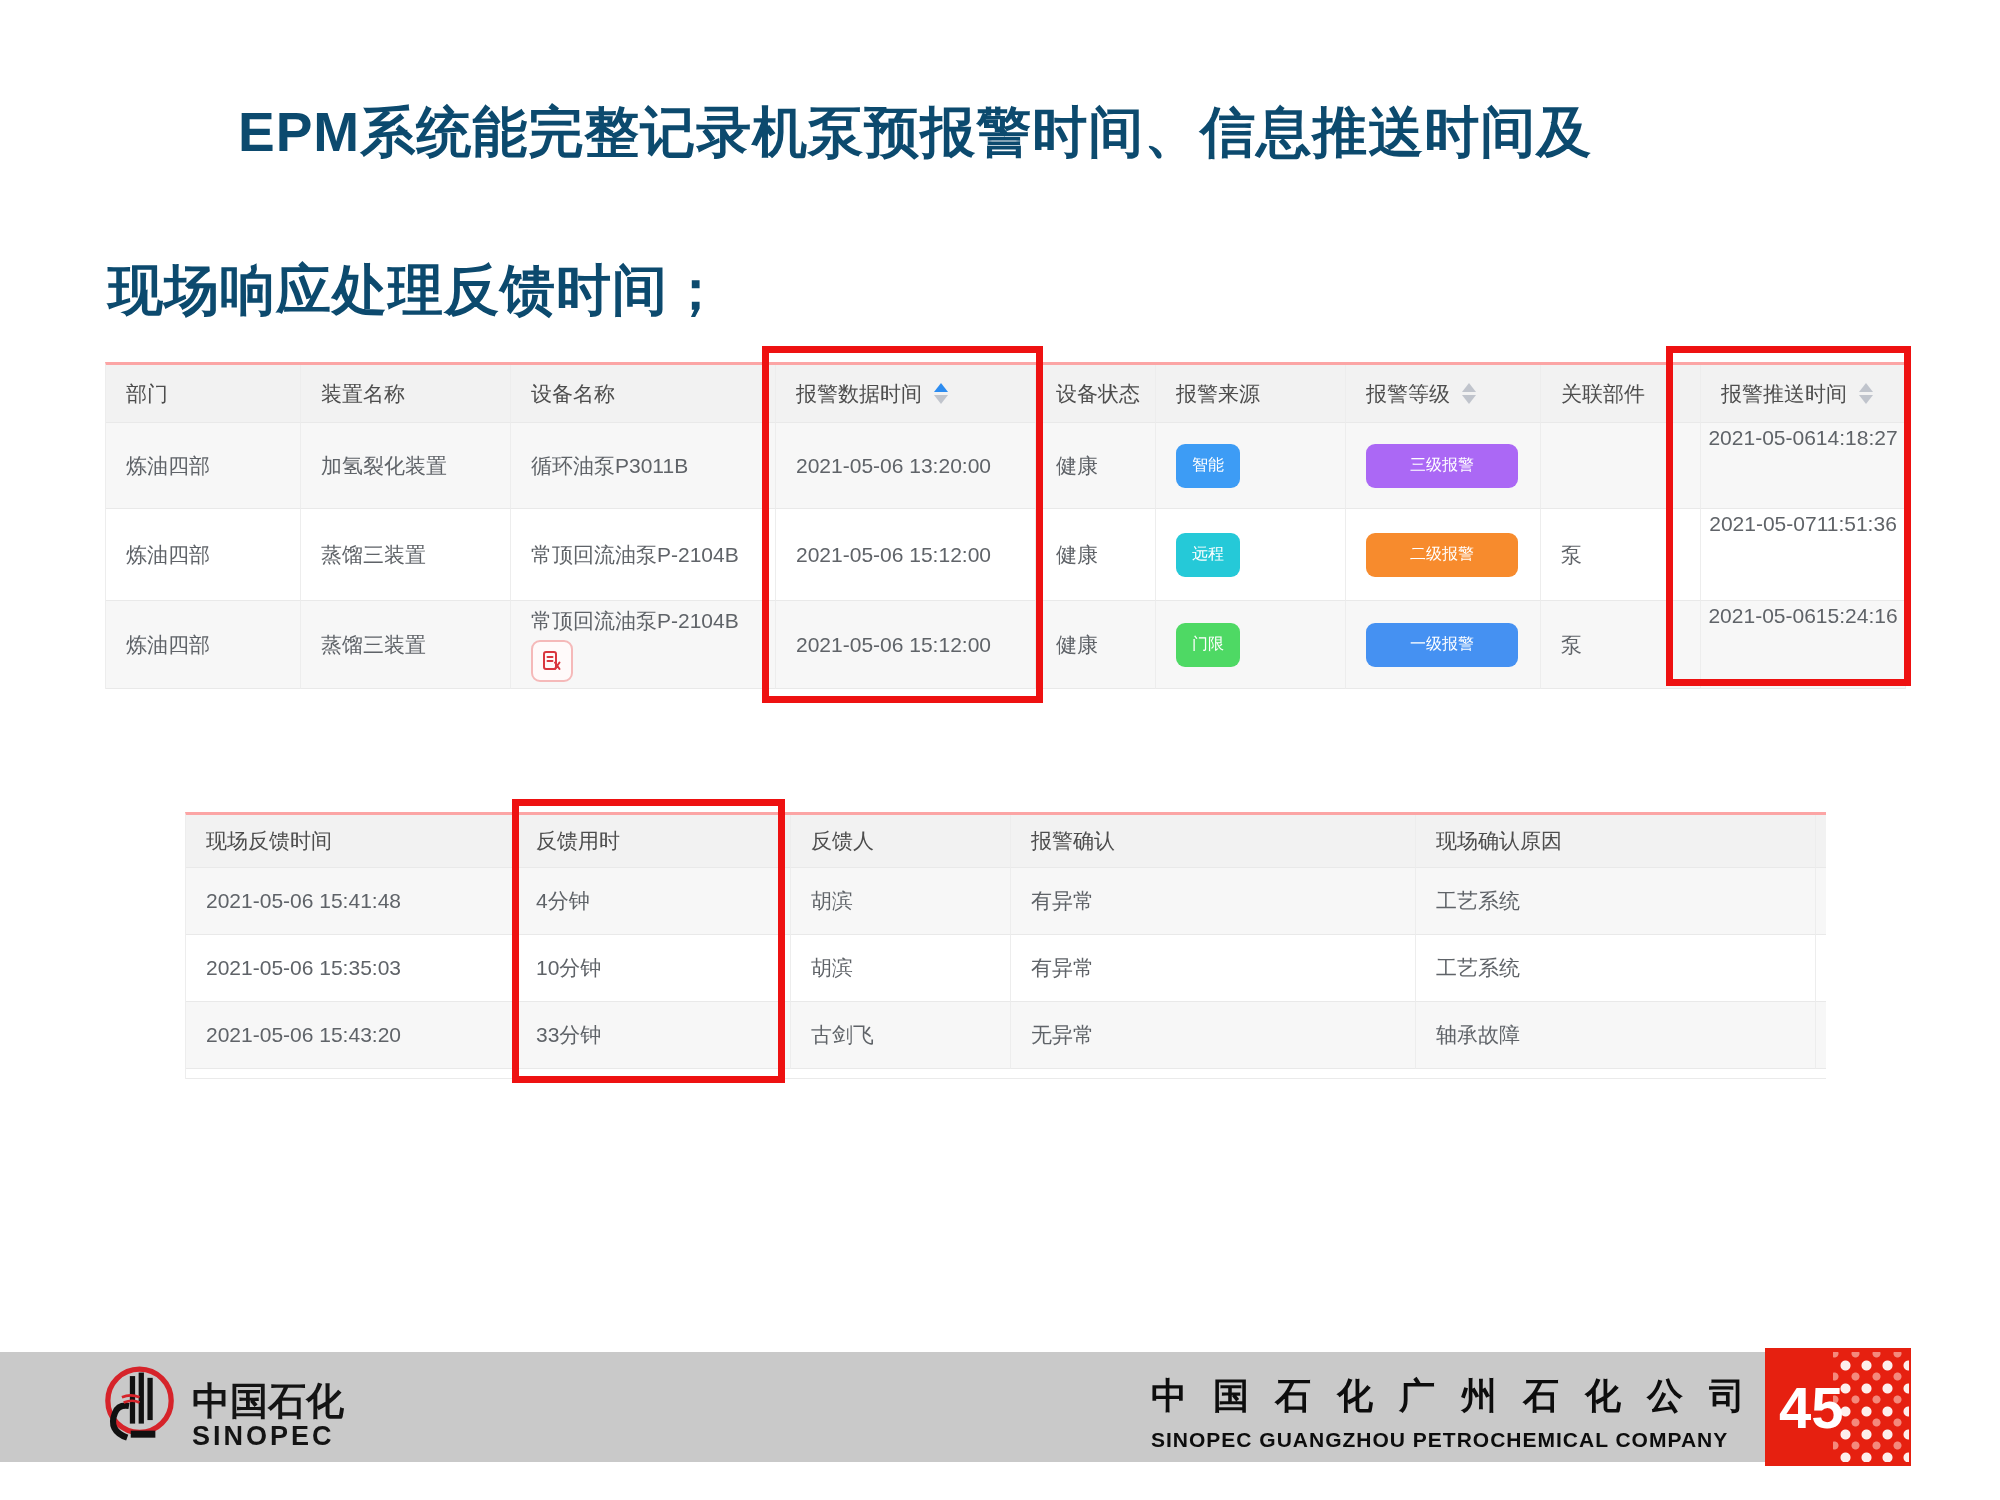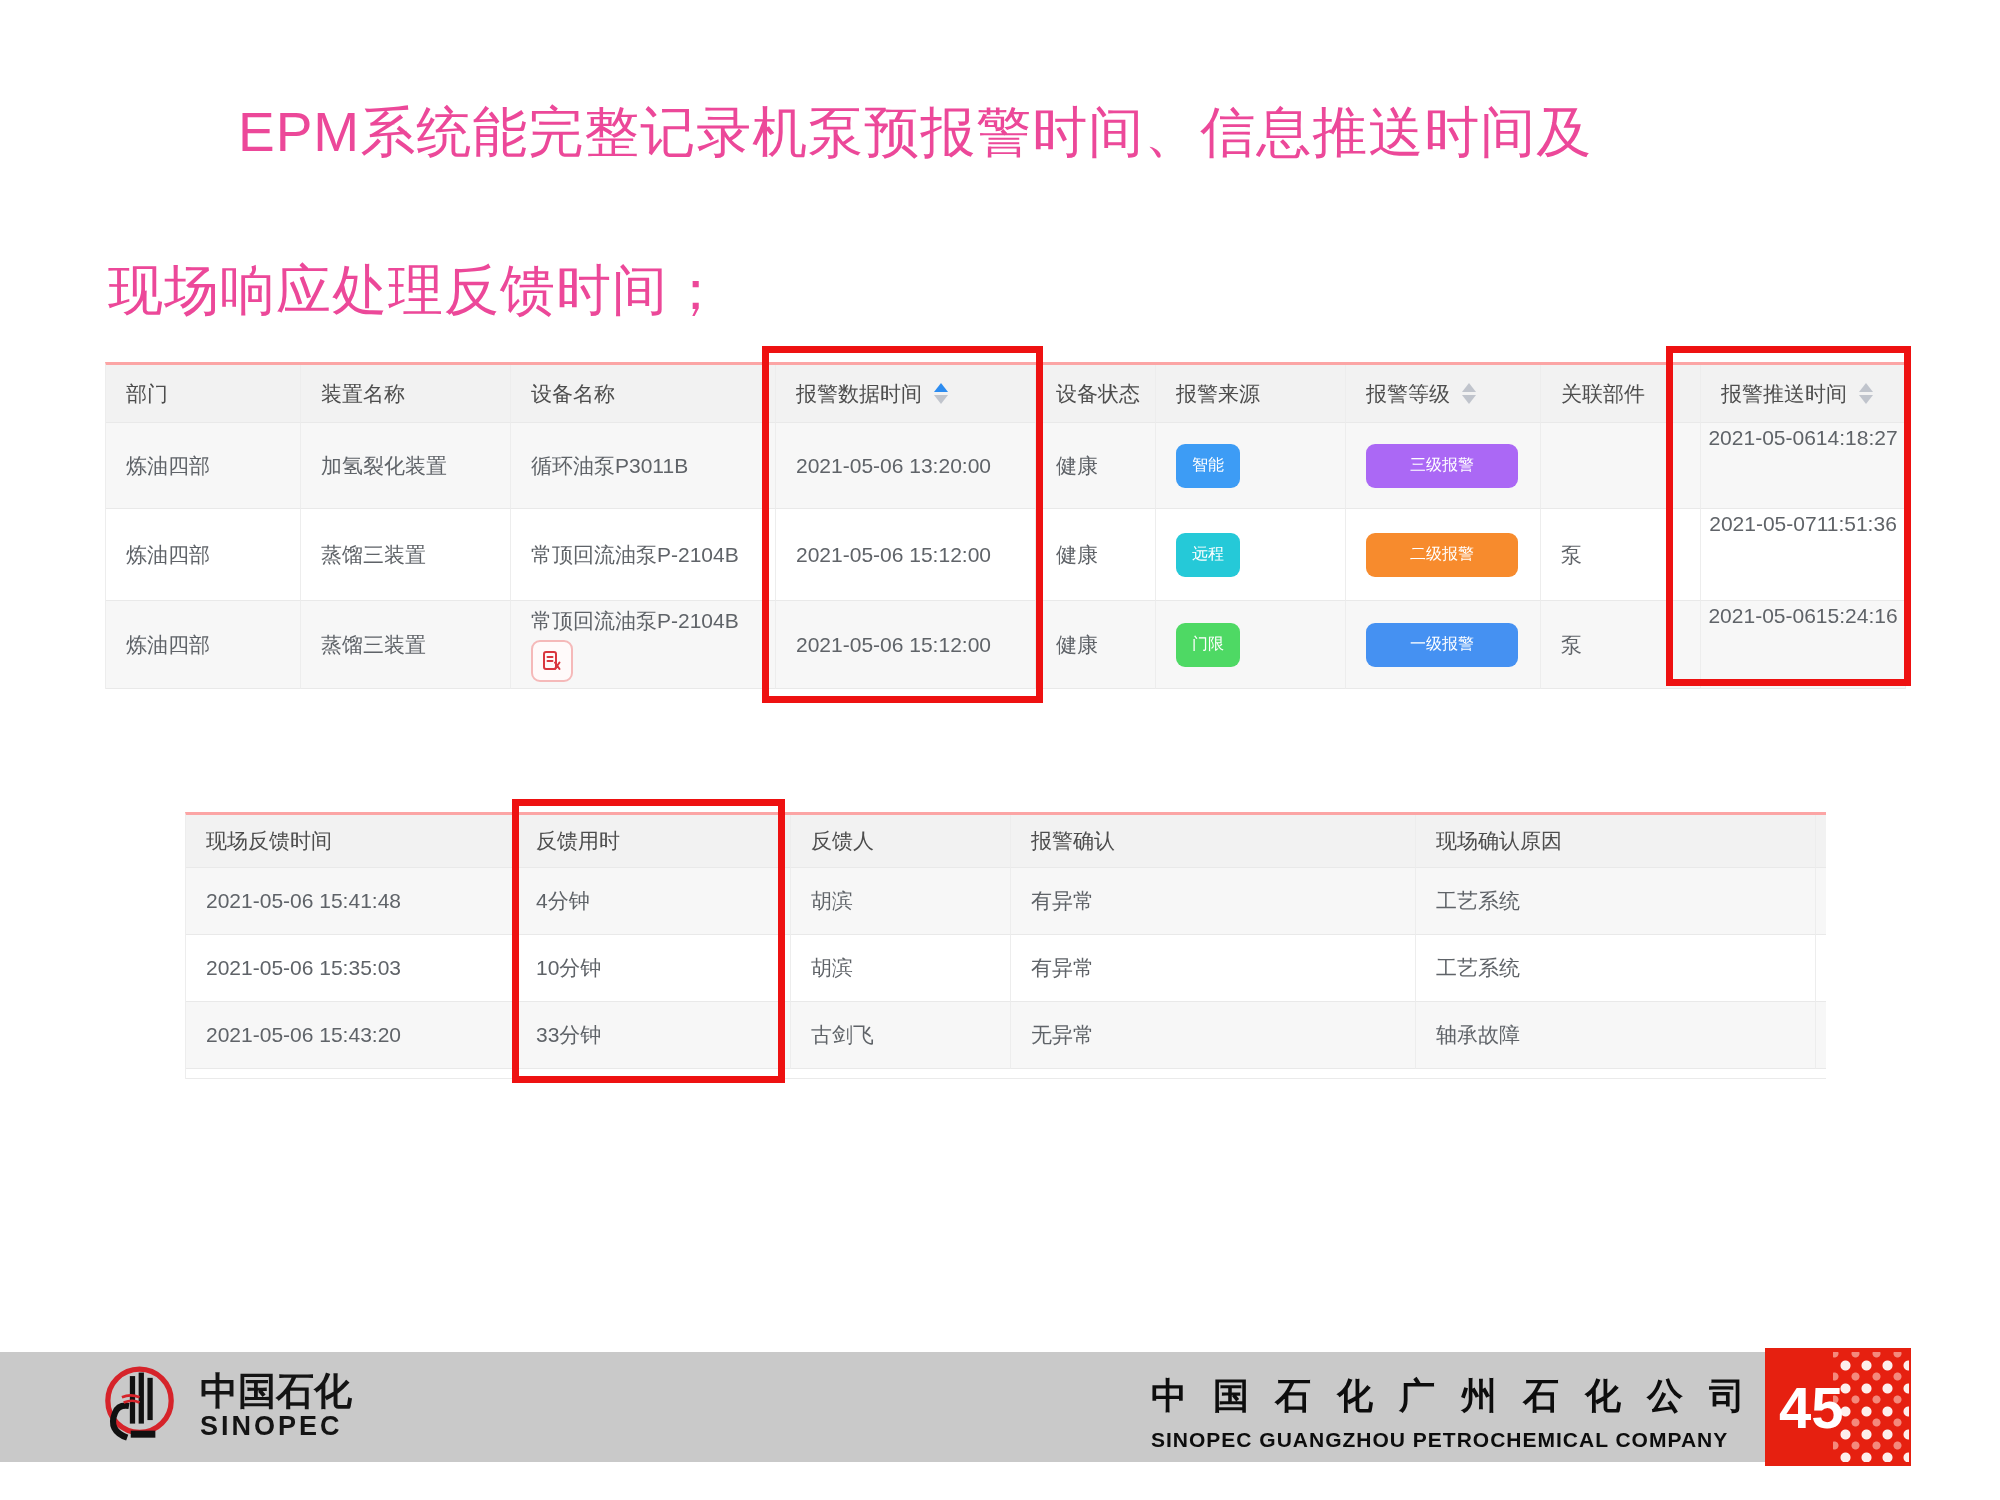--- a/index.html
+++ b/index.html
@@ -1,20 +1,20 @@
 <!DOCTYPE html>
 <html><head>
 <meta charset="utf-8">
 <style>
   html,body{margin:0;padding:0;background:#fff;}
   .slide{position:relative;width:2000px;height:1500px;background:#ffffff;overflow:hidden;
          font-family:"Liberation Sans","DejaVu Sans",sans-serif;}
 
   
-  .title-line{position:absolute;font-weight:400;color:#ec4899;font-size:55px;letter-spacing:1px;white-space:nowrap;}
+  .title-line{position:absolute;font-weight:700;color:#0c4a6e;font-size:55px;letter-spacing:1px;white-space:nowrap;}
   .tl1{left:238px;top:96px;}
   .tl2{left:108px;top:218px;margin-top:36px;}
 
   
   .tbl{position:absolute;border-top:3px solid #fca5a5;border-left:1px solid #ededed;background:#fff;}
   .cell{display:flex;align-items:center;padding:0 20px;border-right:1px solid #ededed;
         border-bottom:1px solid #e9e9e9;font-size:21px;color:#5f6368;box-sizing:border-box;overflow:hidden;white-space:nowrap;}
   .head .cell{background:#f2f2f2;color:#4d4d4d;}
   .striped .cell{background:#f7f7f7;}
 
@@ -60,21 +60,21 @@
              display:flex;align-items:center;justify-content:center;box-sizing:border-box;}
 
   
   .hl{position:absolute;border:7px solid #ee1111;box-sizing:border-box;pointer-events:none;}
   .hl1{left:762px;top:346px;width:281px;height:357px;}
   .hl2{left:1666px;top:346px;width:245px;height:340px;}
   .hl3{left:512px;top:799px;width:273px;height:284px;}
 
   
   .footer-bar{position:absolute;left:0;top:1352px;width:1765px;height:110px;background:#c9c9c9;}
-  .brand{position:absolute;left:92px;top:10px;display:flex;align-items:center;gap:20px;}
+  .brand{position:absolute;left:92px;top:10px;display:flex;align-items:flex-end;gap:12px;}
   .logo{width:88px;height:88px;}
   .brand-cn{font-size:38px;font-weight:700;color:#141414;line-height:1.05;}
   .brand-en{font-size:27px;font-weight:700;letter-spacing:3px;color:#141414;line-height:1.05;}
   .company{position:absolute;right:12px;top:20px;}
   .company-cn{font-size:36px;font-weight:700;letter-spacing:8px;color:#0d0d0d;white-space:nowrap;}
   .company-en{font-size:21px;font-weight:700;letter-spacing:1px;color:#0d0d0d;margin-top:7px;white-space:nowrap;}
 
   .page-tab{position:absolute;left:1765px;top:1348px;width:146px;height:118px;background:#e62010;}
   .page-num{position:absolute;left:14px;top:50%;transform:translateY(-50%);
             font-size:58px;font-weight:700;color:#fff;z-index:2;}

